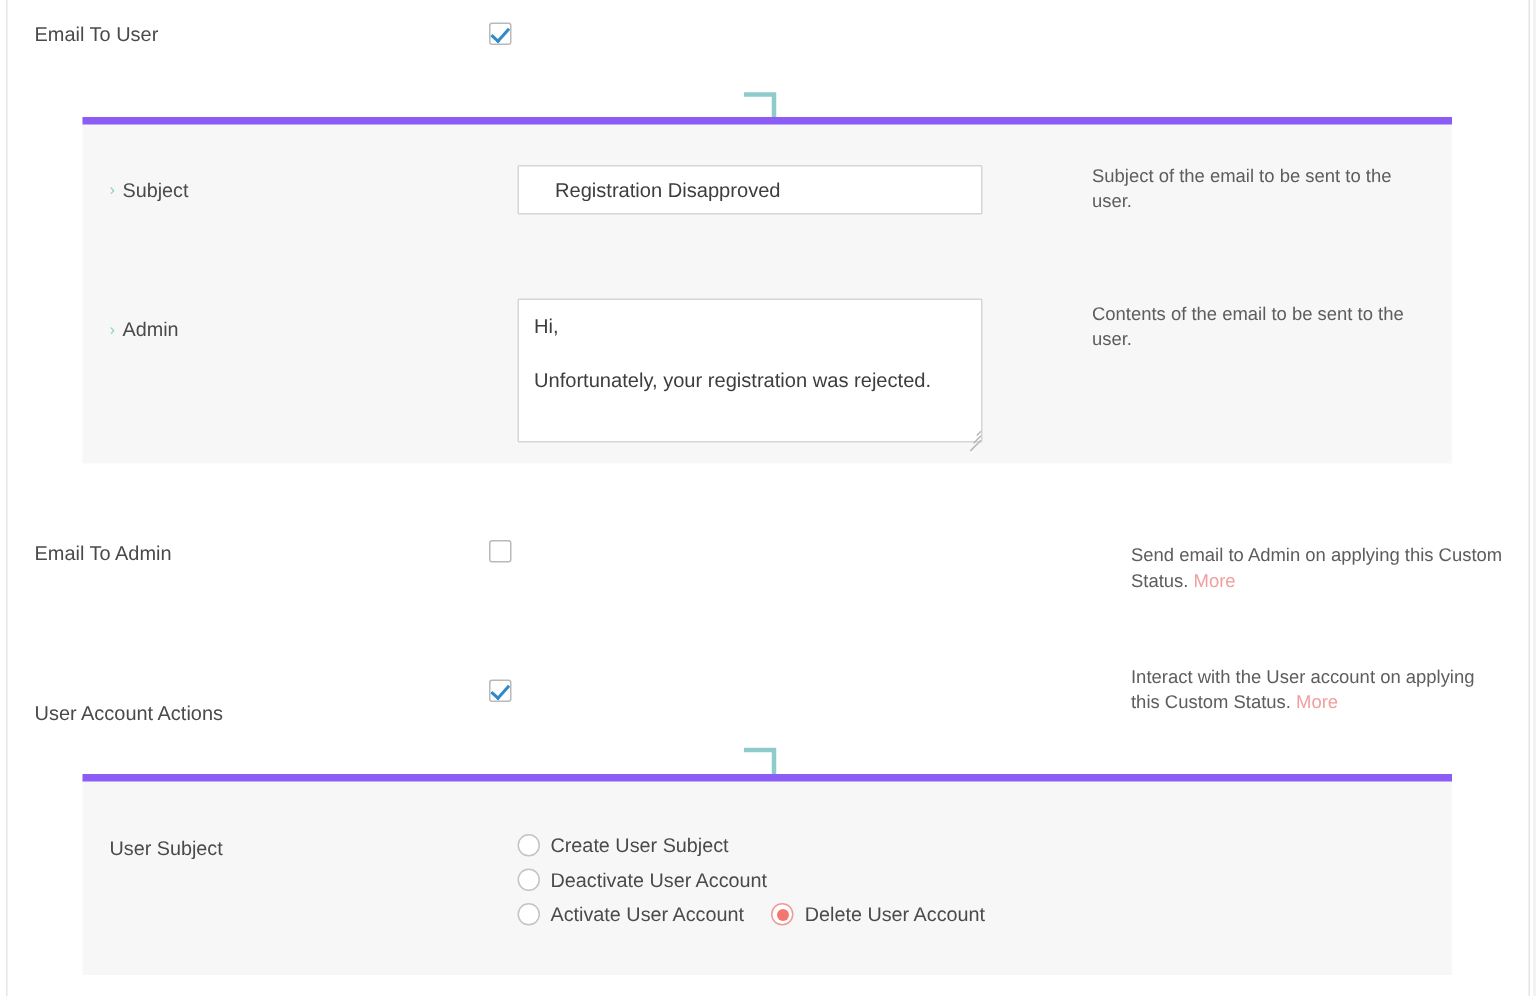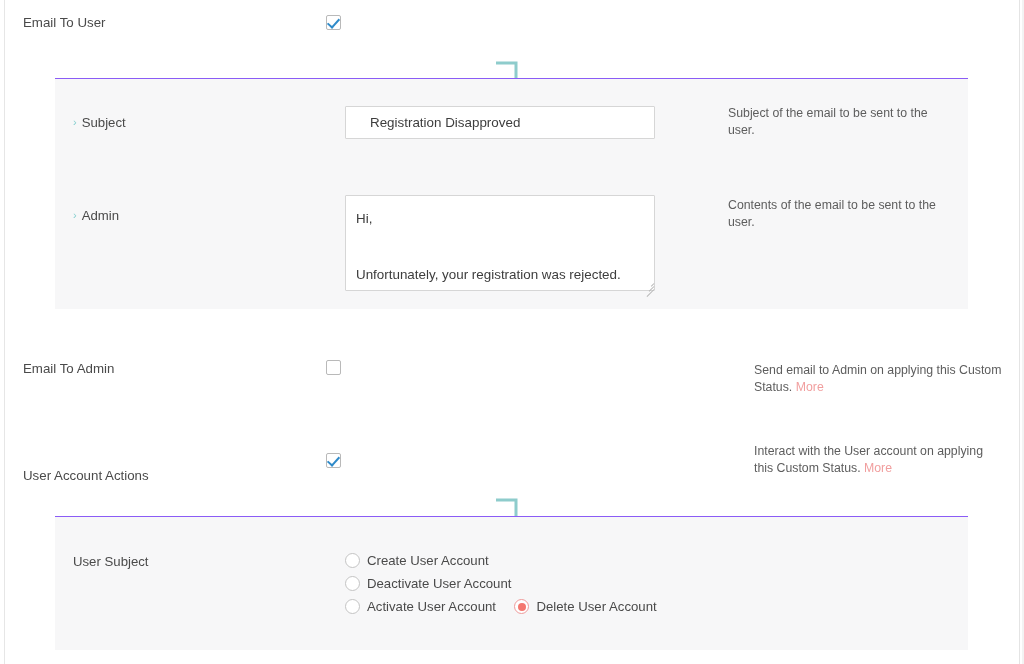--- a/index.html
+++ b/index.html
@@ -62,21 +62,21 @@
     width: 5px; height: 10px;
     border: solid #2e8ac9;
     border-width: 0 2.4px 2.4px 0;
     transform: rotate(42deg);
   }
 
   
   .subpanel {
     position: absolute;
     background: #f7f7f8;
-    border-top: 1px solid #8b5cf6;
+    border-top: 5px solid #8b5cf6;
   }
 
   .sub-label {
     position: absolute;
     font-size: 13.2px;
     color: #4a4a4a;
     white-space: nowrap;
   }
   .chev {
     color: #86cfcf;
@@ -105,21 +105,21 @@
     outline: none;
     border-radius: 1px;
   }
   .text-area {
     position: absolute;
     background: #fff;
     border: 1px solid #d6d6d6;
     font-family: "Liberation Sans", sans-serif;
     font-size: 13.4px;
     color: #3d3d3d;
-    line-height: 28px;
+    line-height: 18px;
     padding: 9px 10px;
     outline: none;
     border-radius: 1px;
     resize: none;
     overflow: hidden;
   }
   .resize-grip {
     position: absolute;
     width: 11px; height: 11px;
     pointer-events: none;
@@ -237,21 +237,21 @@
 
   <div class="subpanel" style="left:55px; top:516px; width:913px; height:134px;">
 
     <div class="sub-label" style="left:18px; top:37px;">User Subject</div>
 
     <div class="radio-group" style="left:290px; top:34px;">
 
       <div class="radio-row">
         <span class="radio-item">
           <span class="rdo"></span>
-          <span class="rdo-label">Create User Account</span>
+          <span class="rdo-label">Create User Subject</span>
         </span>
       </div>
 
       <div class="radio-row">
         <span class="radio-item">
           <span class="rdo"></span>
           <span class="rdo-label">Deactivate User Account</span>
         </span>
       </div>
 

